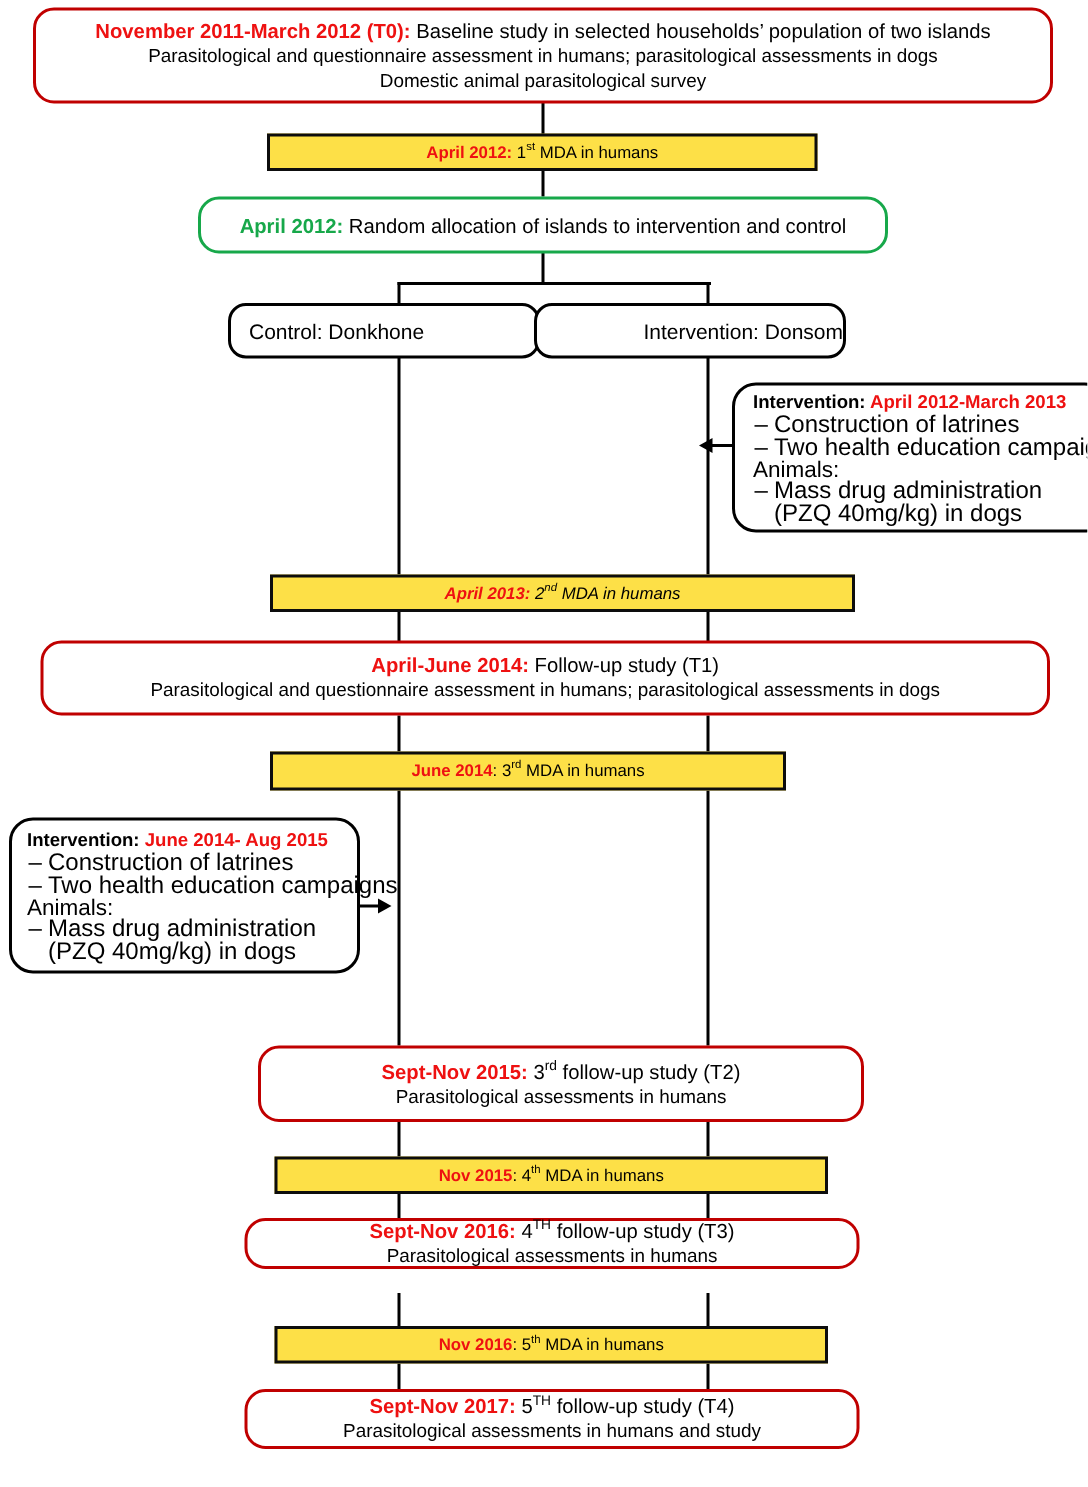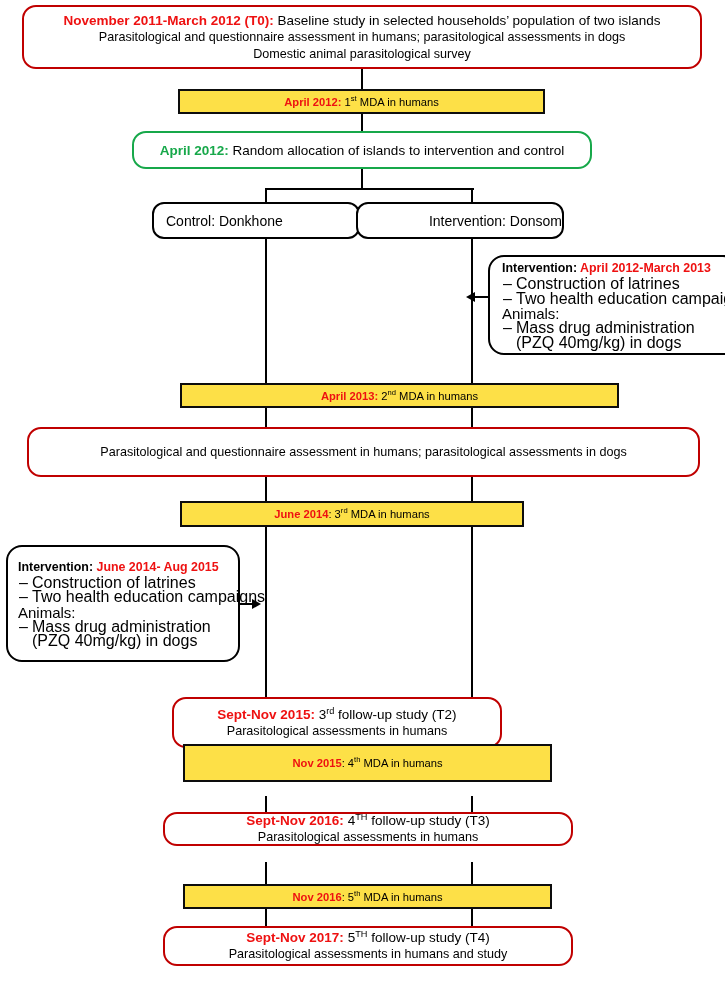--- a/index.html
+++ b/index.html
@@ -219,54 +219,57 @@
   <div class="box interv" style="left:488px; top:255px; width:251px; height:100px; padding:6px 8px 6px 12px;">
     <div class="interv-title">
       <span>Intervention: </span><span class="hl-red">April 2012-March 2013</span>
     </div>
     <div class="interv-item">Construction of latrines</div>
     <div class="interv-item">Two health education campaigns</div>
     <div class="interv-sub">Animals:</div>
     <div class="interv-item wrap" style="width:198px;">Mass drug administration (PZQ 40mg/kg) in dogs</div>
   </div>
 
-  <div class="box mda" style="left:180px; top:383px; width:439px; height:25px;">
+  <div class="box mda" style="left:180px; top:383px; width:390px; height:25px;font-style:italic;">
     <div class="mda-text">
       <span class="hl-red">April 2013:</span><span> 2</span><sup>nd</sup><span> MDA in humans</span>
     </div>
   </div>
 
   <div class="box red" style="left:27px; top:427px; width:673px; height:50px;">
+    <div class="line-t">
+      <span class="hl-red">April-June 2014:</span><span class="bold"> Follow-up study (T1)</span>
+    </div>
     <div class="line-t sub">Parasitological and questionnaire assessment in humans; parasitological assessments in dogs</div>
   </div>
 
   <div class="box mda" style="left:180px; top:501px; width:344px; height:26px;">
     <div class="mda-text">
       <span class="hl-red">June 2014</span><span>: 3</span><sup>rd</sup><span> MDA in humans</span>
     </div>
   </div>
 
-  <div class="box interv" style="left:6px; top:545px; width:234px; height:117px; padding:8px 8px 8px 10px;">
+  <div class="box interv" style="left:6px; top:545px; width:234px; height:104px; padding:8px 8px 8px 10px;">
     <div class="interv-title">
       <span>Intervention: </span><span class="hl-red">June 2014- Aug 2015</span>
     </div>
     <div class="interv-item">Construction of latrines</div>
     <div class="interv-item">Two health education campaigns</div>
     <div class="interv-sub">Animals:</div>
     <div class="interv-item wrap" style="width:205px;">Mass drug administration (PZQ 40mg/kg) in dogs</div>
   </div>
 
-  <div class="box red" style="left:172px; top:697px; width:330px; height:51px;">
+  <div class="box red" style="left:172px; top:697px; width:404px; height:51px;">
     <div class="line-t">
       <span class="hl-red">Sept-Nov 2015:</span><span class="bold">  3</span><sup class="bold">rd</sup><span class="bold"> follow-up study (T2)</span>
     </div>
     <div class="line-t sub">Parasitological assessments in humans</div>
   </div>
 
-  <div class="box mda" style="left:183px; top:744px; width:369px; height:38px;">
+  <div class="box mda" style="left:183px; top:771px; width:369px; height:25px;">
     <div class="mda-text">
       <span class="hl-red">Nov 2015</span><span>: 4</span><sup>th</sup><span> MDA in humans</span>
     </div>
   </div>
 
   <div class="box red" style="left:163px; top:812px; width:410px; height:34px;">
     <div class="line-t">
       <span class="hl-red">Sept-Nov 2016:</span><span class="bold">  4</span><sup class="bold">TH</sup><span class="bold"> follow-up study (T3)</span>
     </div>
     <div class="line-t sub">Parasitological assessments in humans</div>

